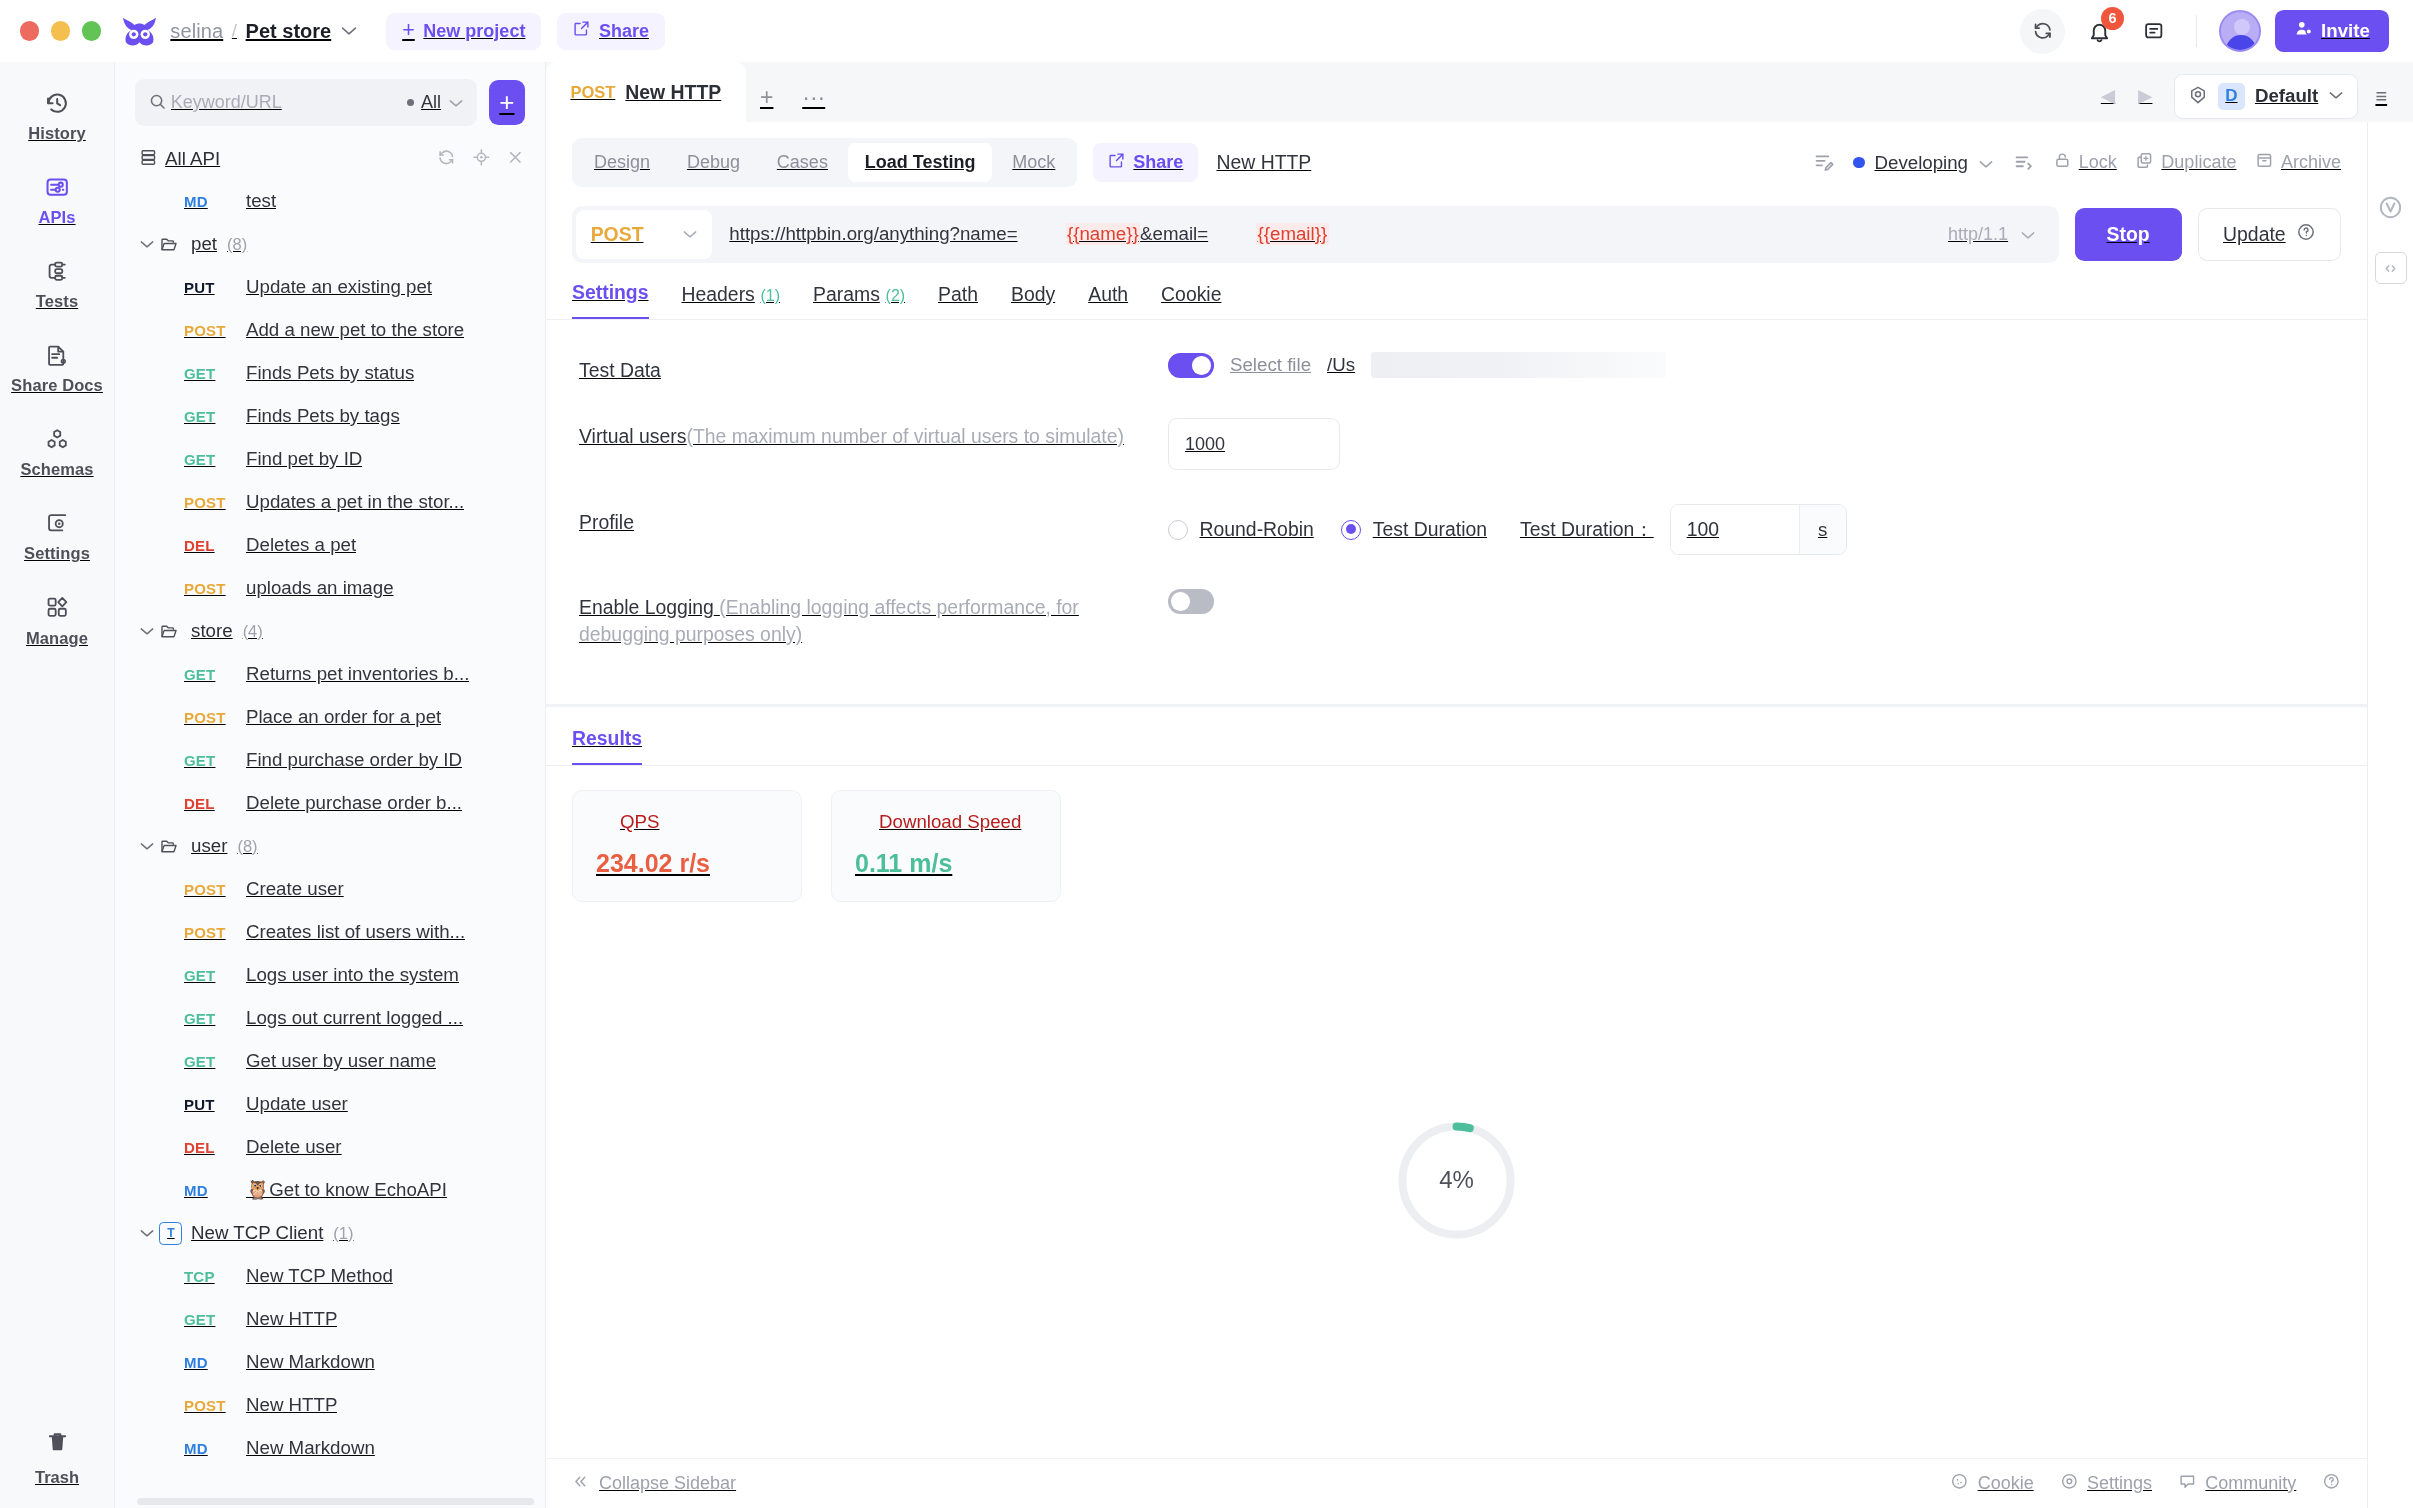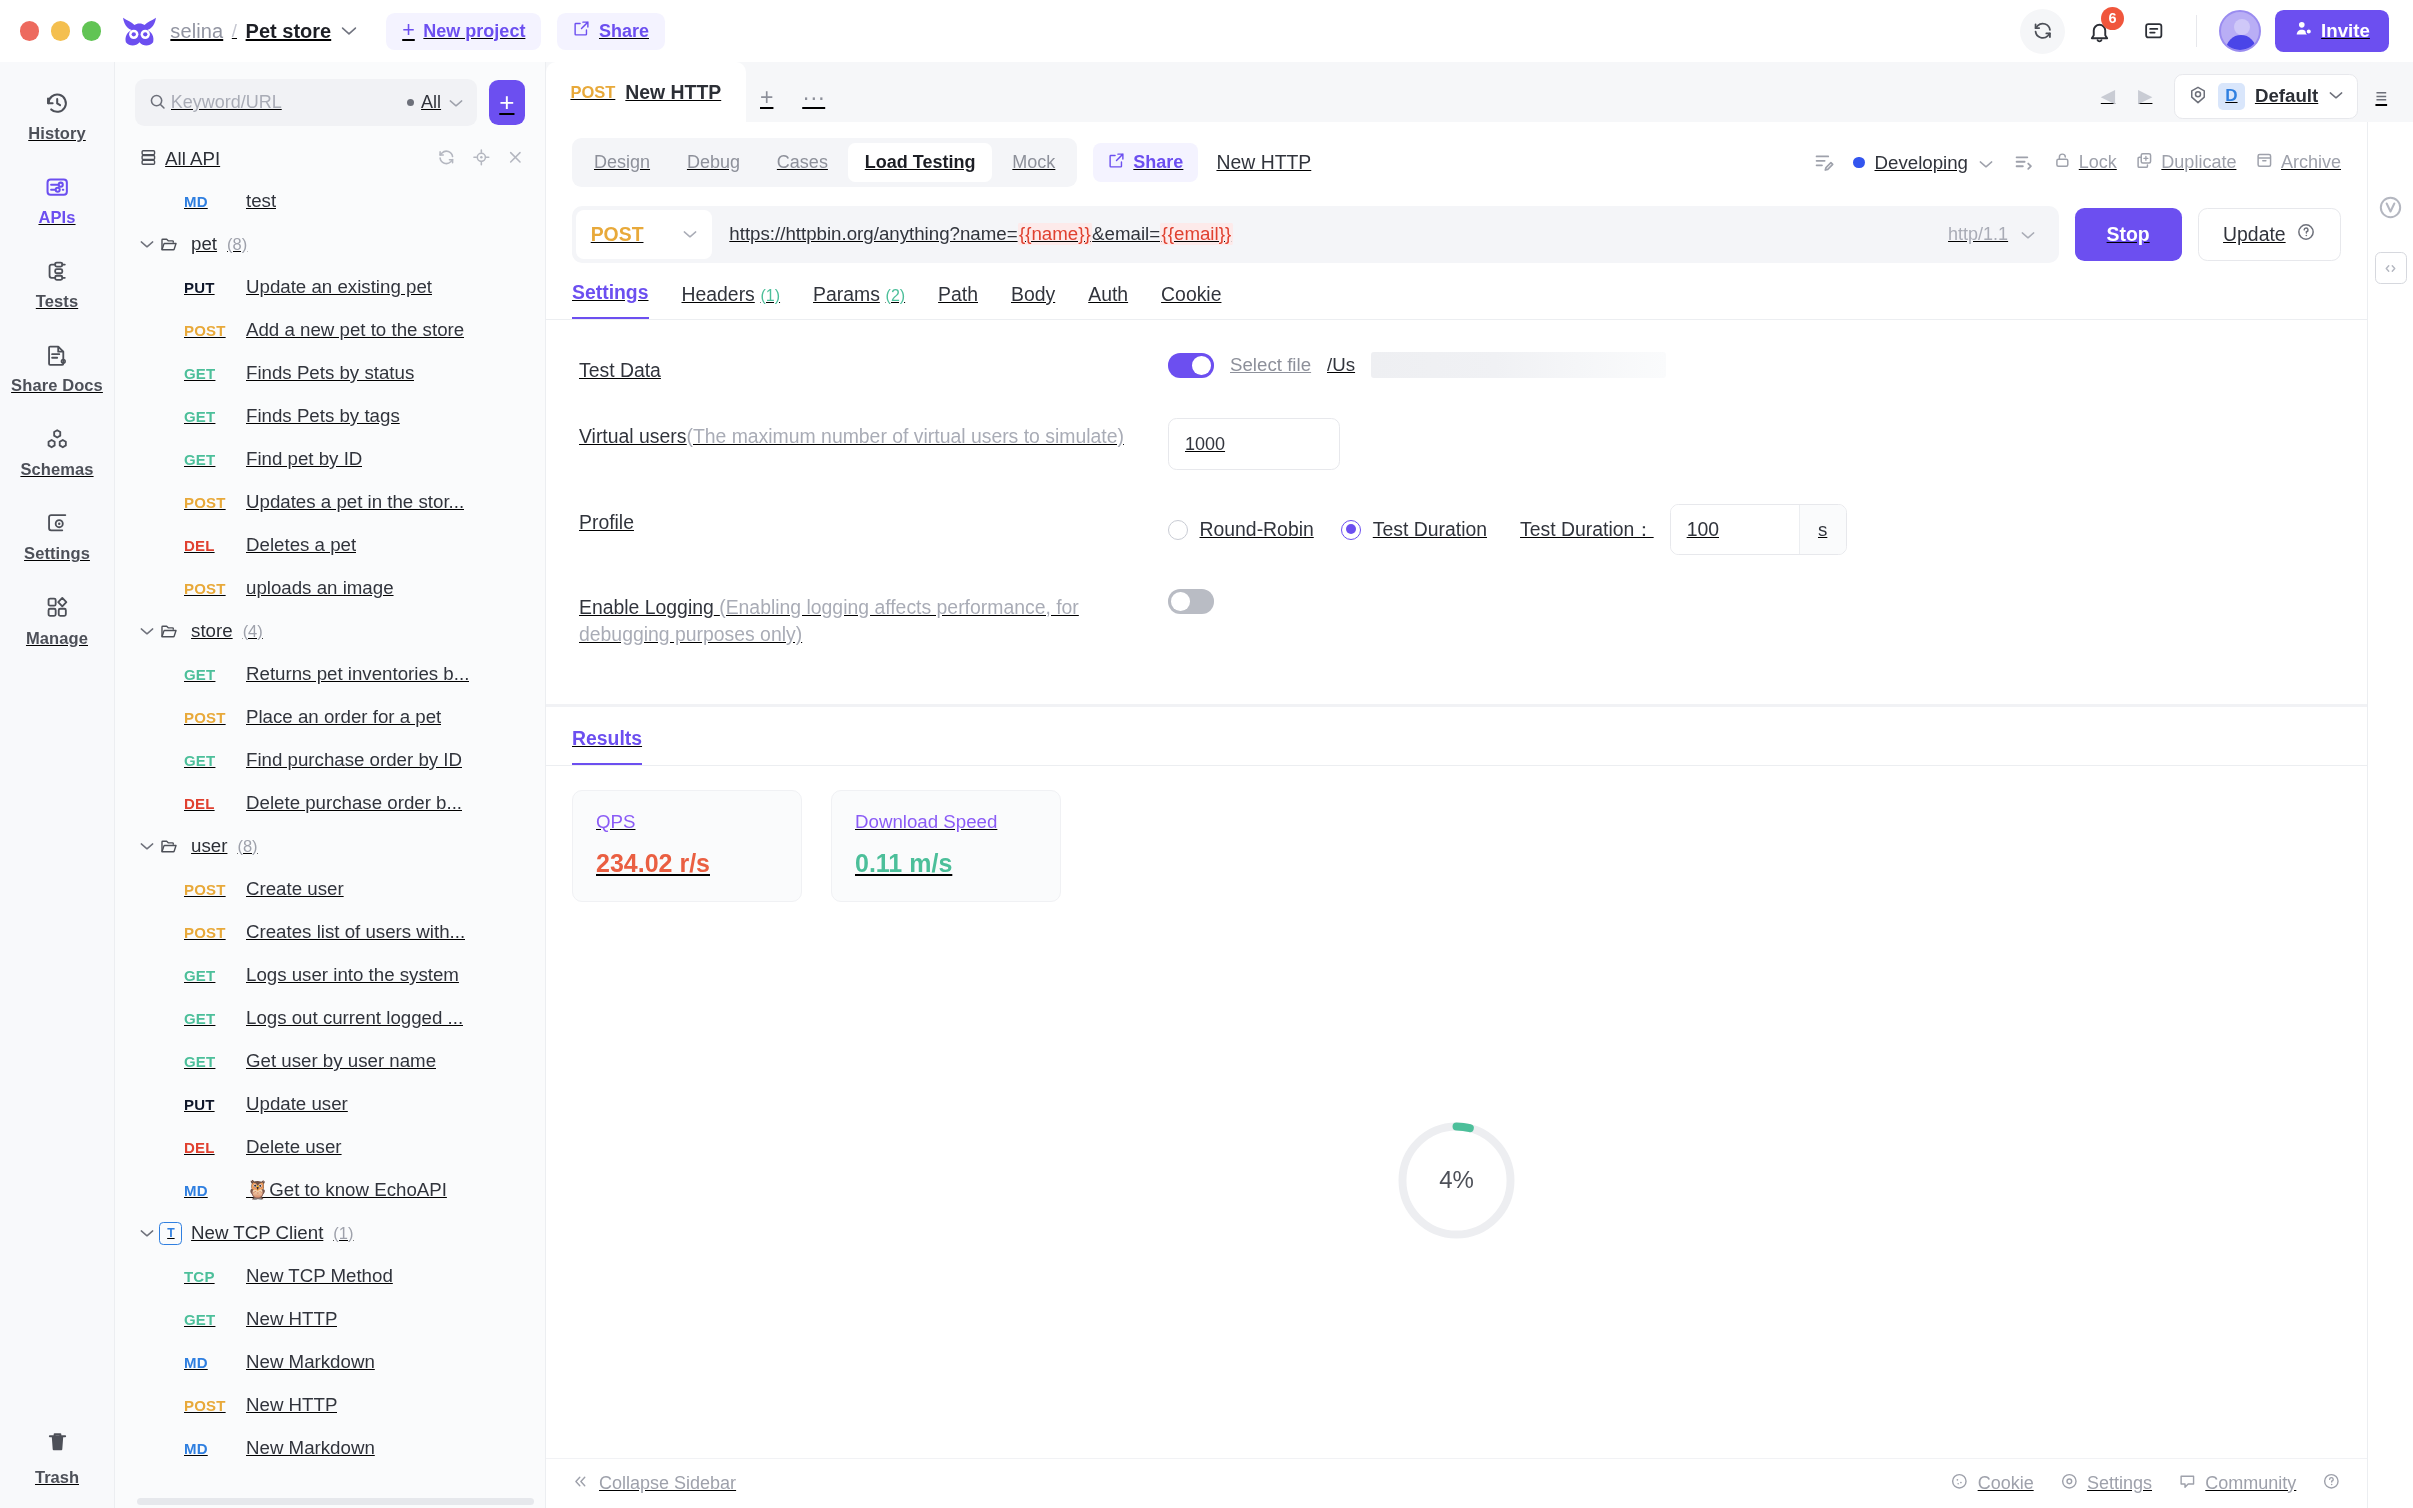--- a/index.html
+++ b/index.html
@@ -183,21 +183,21 @@
   .urlwrap {
     flex: 1; display: flex; align-items: center; background: #f4f5f8; border-radius: 10px; height: 57px; padding: 4.3px;
   }
   .methodsel {
     width: 136px; height: 49px; background: #fff; border-radius: 8px; display: flex; align-items: center;
     justify-content: space-between; padding: 0 14.4px; cursor: pointer;
   }
   .methodsel .mt { font-size: 19.4px; font-weight: 700; color: #e8a93a; }
   .methodsel .cv { color: #a9acb6; font-size: 14.4px; }
   .urltext { flex: 1; padding: 0 17px; font-size: 18.7px; color: #31343c; white-space: nowrap; overflow: hidden; }
-  .varpill { background: #fdeaea; color: #e0402f; border-radius: 3.6px; padding: 1.4px 1.4px; }
+  .varpill { background: #fdeaea; color: #e0402f; border-radius: 3.6px; padding: 1.4px 1.4px; margin-left: 48px; }
   .httpver { display: flex; align-items: center; gap: 11.5px; padding: 0 18.7px 0 7.2px; color: #a9acb6; font-size: 18px; cursor:pointer;}
   .stopbtn {
     background: #6c4ff0; color: #fff; height: 53px; border-radius: 9.3px; padding: 0 32px;
     display: flex; align-items: center; font-size: 19.4px; font-weight: 600; cursor: pointer;
   }
   .updbtn {
     background: #fff; color: #31343c; height: 53px; border: 1.4px solid #e7e8ec; border-radius: 9.3px;
     padding: 0 24.4px; display: flex; align-items: center; gap: 10px; font-size: 19.4px; cursor: pointer;
   }
 
@@ -241,21 +241,21 @@
 
   .hsplit { height: 2.9px; background: #f1f2f5; margin-top: 21.5px; }
 
   .resultsarea { flex: 1; display: flex; flex-direction: column; min-height: 0; position: relative; }
   .restabs { padding: 20px 26px 0 26px; display: flex; gap: 29px; position: relative; }
   .restab { font-size: 19.4px; color: #6c4ff0; font-weight: 600; padding-bottom: 13px; border-bottom: 3.6px solid #6c4ff0; cursor: pointer; }
   .restab-line { position: absolute; left: 0; right: 0; bottom: 0; height: 1.4px; background: #eceef1; }
 
   .cards { display: flex; gap: 29px; padding: 24.4px 26px 0 26px; }
   .card { width: 230px; background: #fafbfc; border: 1.4px solid #f0f1f4; border-radius: 10px; padding: 20px 23px 23px 23px; }
-  .card .ct { font-size: 18.7px; color: #8b5cf6; margin-bottom: 16px; }
+  .card .ct { font-size: 18.7px; color: #b91c1c; margin-bottom: 16px; margin-left: 24px; }
   .card .cv { font-size: 25px; font-weight: 600; }
   .cv-qps { color: #ea5f42; }
   .cv-dl { color: #4cbf9a; }
 
   .gaugewrap { flex: 1; display: flex; align-items: center; justify-content: center; }
   .gauge { position: relative; width: 121px; height: 121px; }
   .gauge .pct {
     position: absolute; inset: 0; display: flex; align-items: center; justify-content: center;
     font-size: 24px; color: #4d5058;
   }

